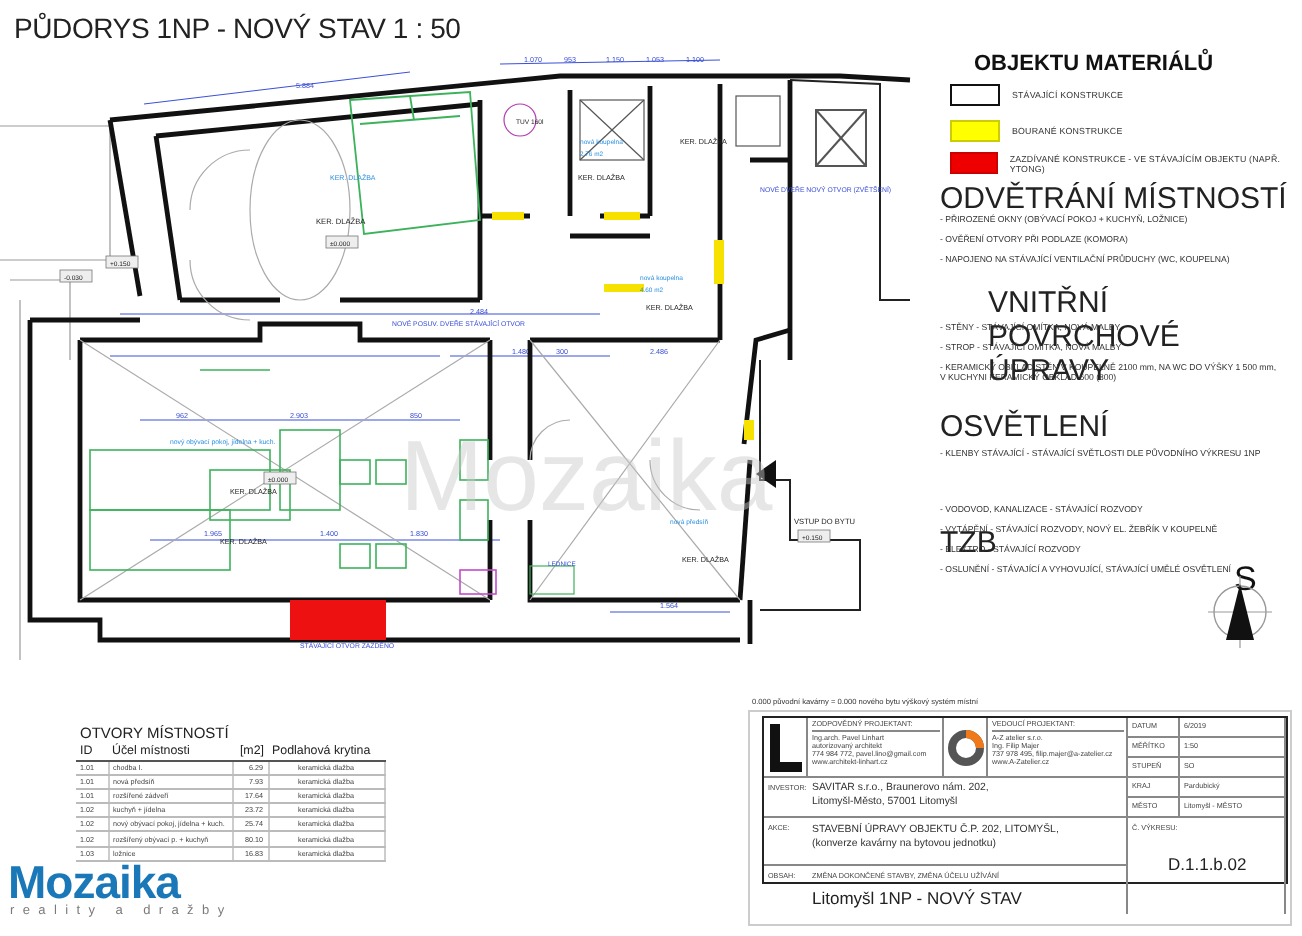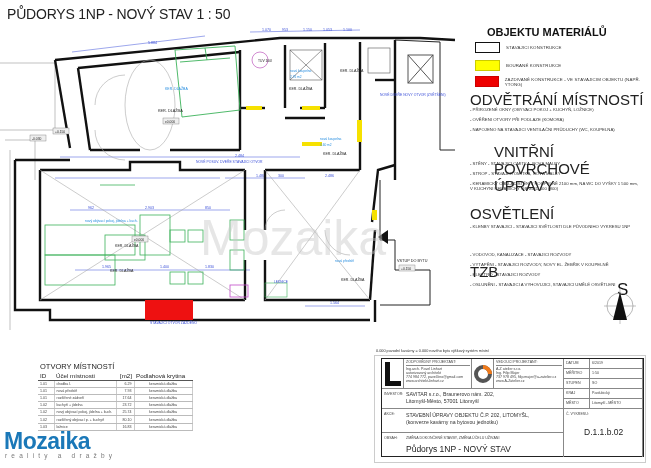--- a/index.html
+++ b/index.html
@@ -25,21 +25,21 @@
   table.rt td { height: 7.2px; padding: 0 2px; border-bottom: 1px solid #bbb; border-right: 1px solid #ccc; }
   table.rt td.num { text-align: right; }
   table.rt td.floor { text-align: center; }
 
   .logo { position: absolute; left: 4px; top: 430px; }
   .logo-main { font-size: 23px; font-weight: bold; color: #1a78b8; letter-spacing: -0.5px; line-height: 22px; }
   .logo-sub { font-size: 6.5px; color: #7a7a7a; letter-spacing: 4.2px; margin-left: 1px; }
 
   .stamp-note { position: absolute; left: 376px; top: 349px; font-size: 3.8px; color: #333; }
   .stamp-outer { position: absolute; left: 374px; top: 355px; width: 272px; height: 108px; border: 1px solid #ccc; }
-  .stamp { position: absolute; left: 381px; top: 358px; width: 263px; height: 99px; border: 1.4px solid #222; }
+  .stamp { position: absolute; left: 381px; top: 358px; width: 263px; height: 84px; border: 1.4px solid #222; }
   .s-cell { position: absolute; border-right: 1px solid #888; border-bottom: 1px solid #888; }
   .tiny { font-size: 3.6px; color: #444; line-height: 4.6px; }
   .small { font-size: 5.2px; color: #333; line-height: 6px; }
   .big { font-size: 8.5px; color: #222; }
 </style>
 </head>
 <body>
 
 <div class="title">PŮDORYS 1NP - NOVÝ STAV 1 : 50</div>
 
@@ -396,15 +396,15 @@
   </div>
 
   <div class="s-cell" style="left:182px;top:50px;width:79px;height:48px;border-bottom:none;">
     <div class="tiny" style="position:absolute;left:2px;top:3px;">Č. VÝKRESU:</div>
     <div class="big" style="position:absolute;left:20px;top:18px;">D.1.1.b.02</div>
   </div>
 
   <div class="s-cell" style="left:0;top:74px;width:182px;height:24px;border-bottom:none;">
     <div class="tiny" style="position:absolute;left:2px;top:3px;">OBSAH:</div>
     <div class="tiny" style="position:absolute;left:24px;top:3px;">ZMĚNA DOKONČENÉ STAVBY, ZMĚNA ÚČELU UŽÍVÁNÍ</div>
-    <div class="big" style="position:absolute;left:24px;top:11px;">Půdorys 1NP - NOVÝ STAV</div>
+    <div class="big" style="position:absolute;left:24px;top:11px;">Litomyšl 1NP - NOVÝ STAV</div>
   </div>
 </div>
 
 </body></html>

